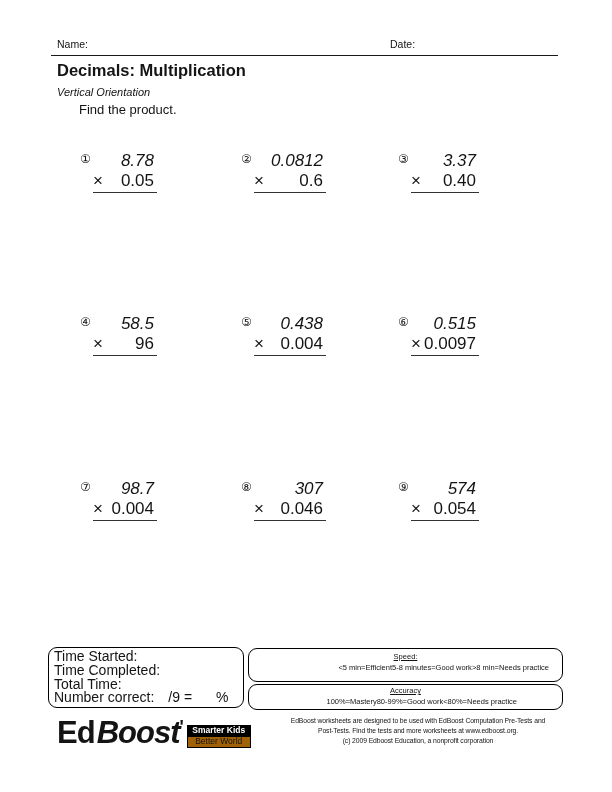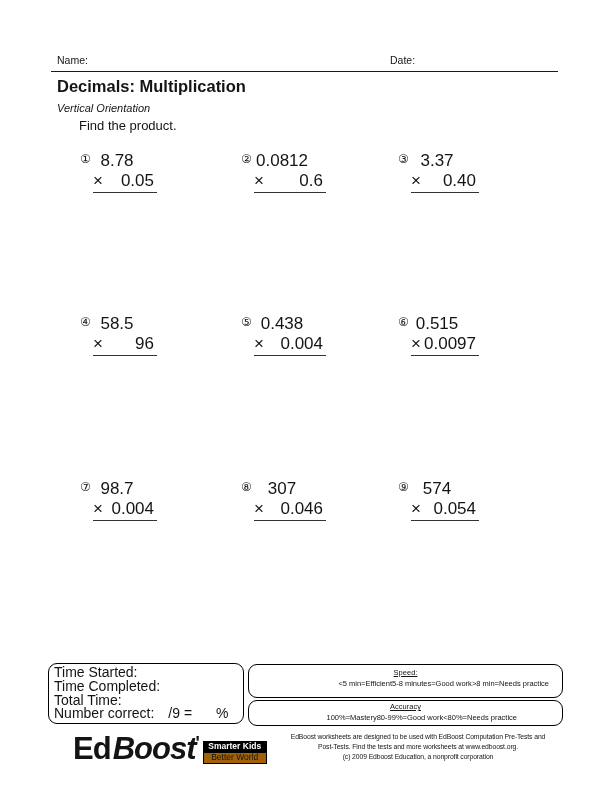--- a/index.html
+++ b/index.html
@@ -1,33 +1,33 @@
 <!DOCTYPE html>
 <html><head>
 <meta charset="utf-8">
 <style>
   html,body{margin:0;padding:0;background:#fff;}
   .page{position:relative;width:612px;height:792px;background:#ffffff;overflow:hidden;
         font-family:"Liberation Sans",sans-serif;color:#141414;}
-  .abs{position:absolute;margin-top:16px;}
+  .abs{position:absolute;}
 
   
   .field-label{font-size:10.5px;line-height:13px;}
   .header-rule{left:51px;top:55px;width:507px;border-top:1.6px solid #1a1a1a;height:0;}
   .page-title{left:57px;top:61px;font-size:16.5px;font-weight:bold;line-height:19px;}
   .subtitle{left:57px;top:86px;font-size:11px;font-style:italic;line-height:13px;}
   .instruction{left:79px;top:103px;font-size:13px;line-height:13px;}
 
   
   .problem{position:absolute;font-size:17px;}
   .col1{left:80px;width:77px;} .col2{left:241px;width:85px;} .col3{left:398px;width:81px;}
   .row1{top:151px;} .row2{top:314px;} .row3{top:479px;}
   .pnum{position:absolute;left:0;top:2px;font-size:12px;line-height:12px;
         font-family:"DejaVu Sans",sans-serif;}
-  .p-top{text-align:center;line-height:19px;padding-right:3px;}
+  .p-top{text-align:right;line-height:19px;padding-right:3px;font-style:italic;}
   .p-bottom{display:flex;justify-content:space-between;margin-left:13px;margin-top:1px;
             line-height:19px;padding:0 3px 2px 0;border-bottom:1.8px solid #323232;}
 
   
   .score-box{left:48px;top:647px;width:196px;height:61px;border:1.6px solid #000;
              border-radius:9px;box-sizing:border-box;padding:2px 0 0 5px;
              font-size:14px;line-height:13.8px;}
   .sb-last{display:flex;align-items:baseline;}
   .sb-frac{margin-left:14px;} .sb-pct{margin-left:24px;}
 
@@ -35,21 +35,21 @@
   .rubric{border:1.6px solid #000;border-radius:9px;box-sizing:border-box;
           left:248px;width:315px;font-size:7.5px;}
   .speed-box{top:648px;height:34px;padding-top:3px;}
   .accuracy-box{top:684px;height:26px;padding-top:1px;}
   .rubric-title{text-align:center;line-height:10px;text-decoration:underline;}
   .rubric-row{display:flex;justify-content:flex-end;line-height:11px;}
   .speed-row{padding:0 13px 0 10px;}
   .accuracy-row{padding:0 45px 0 48px;}
 
   
-  .logo{left:73px;top:717px;display:flex;align-items:flex-start;white-space:nowrap;}
+  .logo{left:57px;top:717px;display:flex;align-items:flex-start;white-space:nowrap;}
   .logo-ed{font-size:31px;font-weight:bold;line-height:31px;letter-spacing:-1px;}
   .logo-boost{font-size:31px;font-weight:bold;font-style:italic;line-height:31px;
               margin-left:2px;letter-spacing:-1px;}
   .logo-tick{font-size:18px;font-weight:bold;line-height:20px;}
   .tagline{display:flex;flex-direction:column;margin-left:3px;margin-top:8px;width:64px;}
   .tag-top{background:#000;color:#fff;font-size:8.5px;font-weight:bold;text-align:center;
            padding:1px 2px;line-height:9px;}
   .tag-bottom{border:1px solid #000;font-size:8.5px;text-align:center;padding:0 0;
               line-height:9.5px;background:#a16207;}
 

